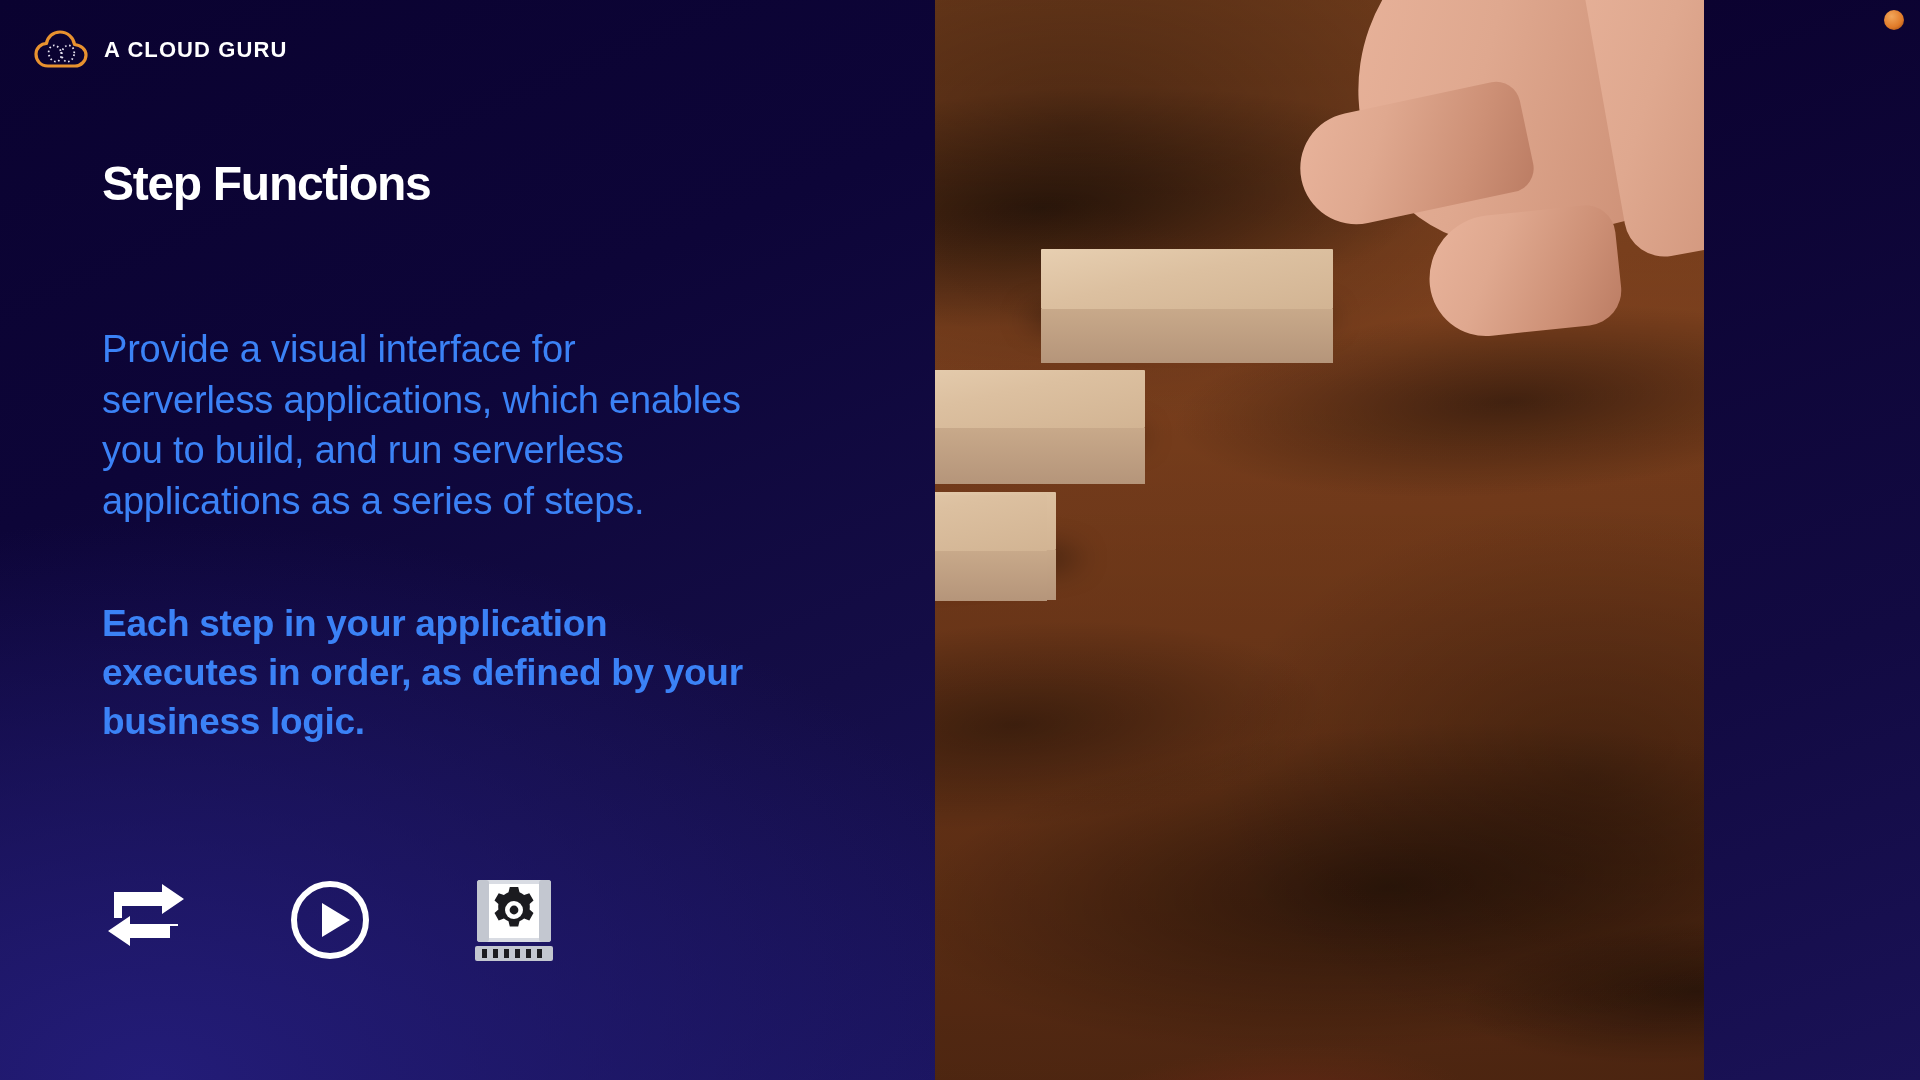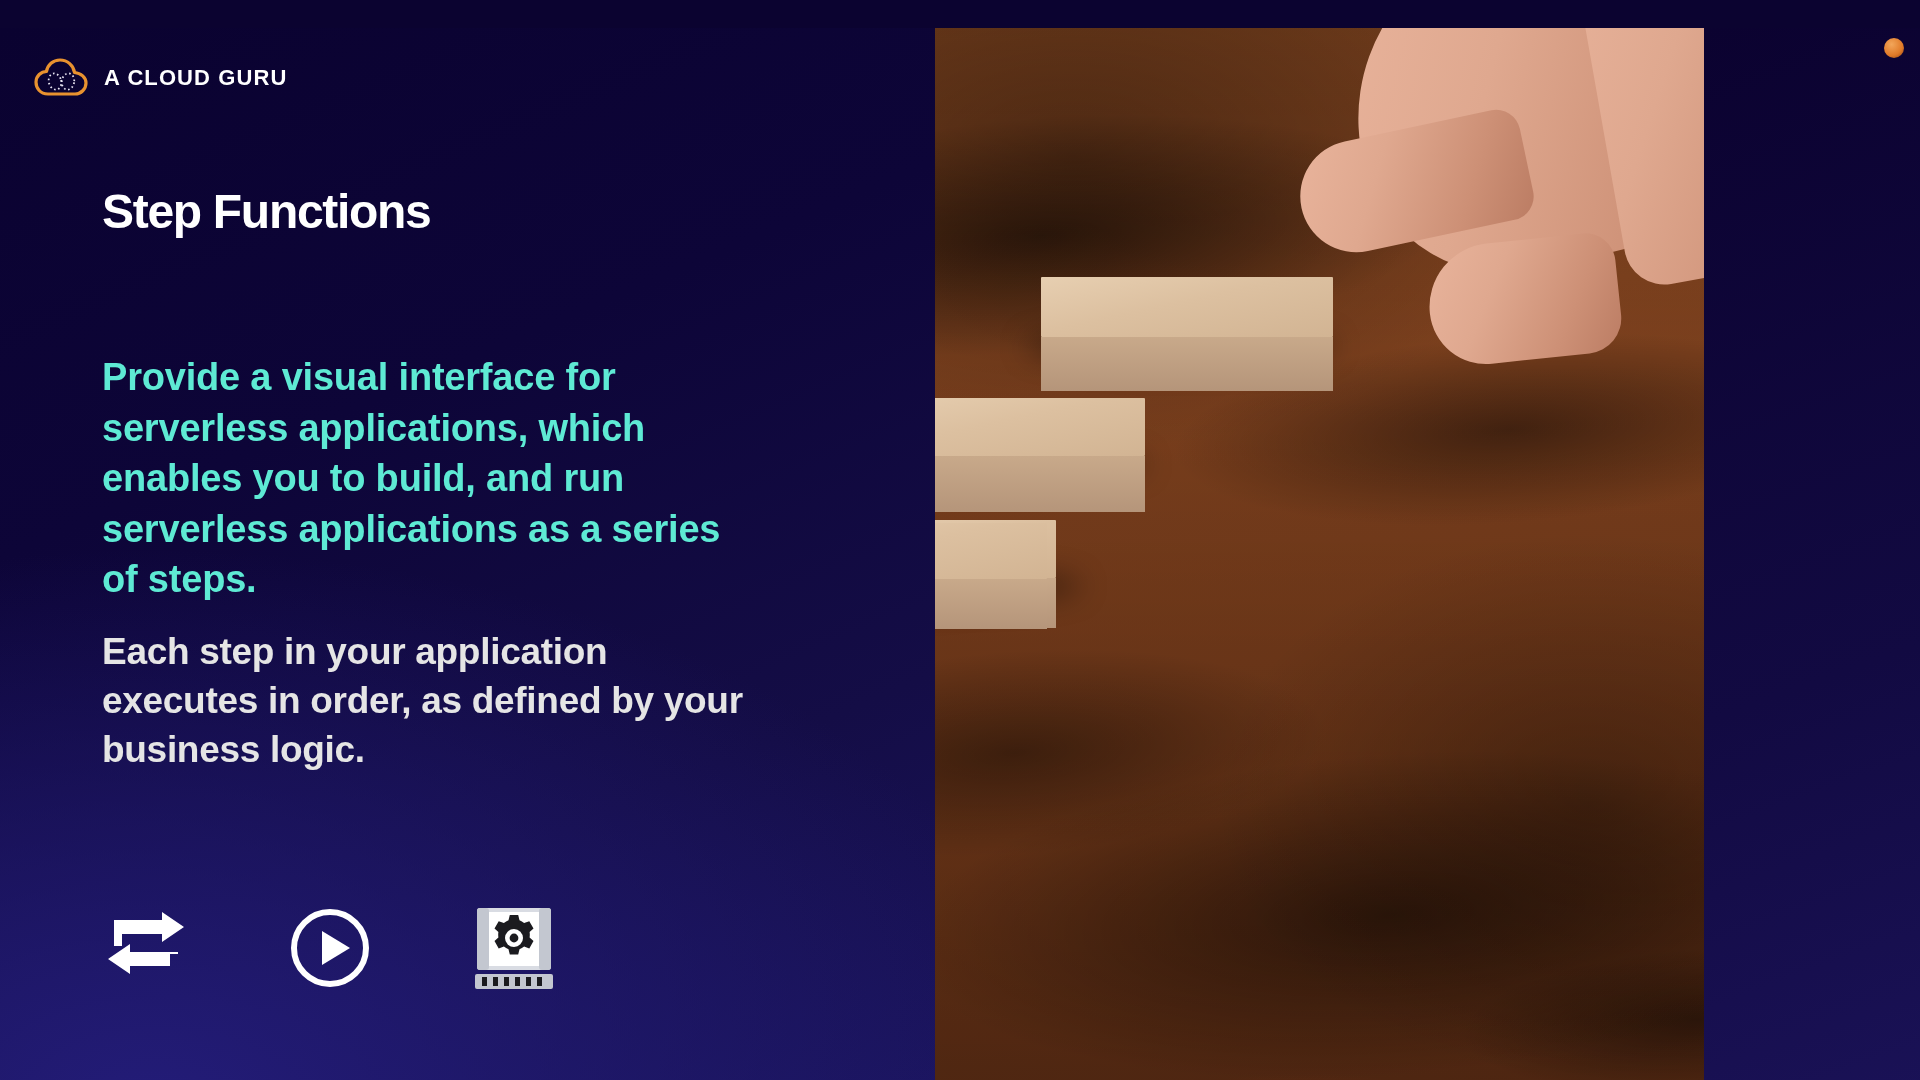--- a/index.html
+++ b/index.html
@@ -4,21 +4,21 @@
 <style>
   * { margin:0; padding:0; box-sizing:border-box; }
   html,body { width:1920px; height:1080px; overflow:hidden; }
   body {
     font-family:"Liberation Sans", sans-serif;
     background:#0b0330;
     position:relative;
   }
 
   
-  .slide { position:absolute; inset:0;margin-top:28px; }
+  .slide { position:absolute; inset:0; }
   .bg-left {
     position:absolute; left:0; top:0; width:1920px; height:1080px;
     background:
       radial-gradient(ellipse 1500px 900px at 8% 100%, #231c78 0%, rgba(35,28,120,0) 62%),
       linear-gradient(157deg, #0a0230 0%, #0d0538 28%, #140d46 55%, #1b1560 80%, #201a6b 100%);
   }
 
   
   .photo {
     position:absolute; left:935px; top:0; width:769px; height:1080px;
@@ -102,26 +102,26 @@
 
   
   .content { position:absolute; left:102px; top:0; width:760px; }
   .title {
     position:absolute; top:160px; left:0;
     color:#ffffff; font-size:48px; font-weight:bold;
     letter-spacing:-1.3px; line-height:1.0;
   }
   .lead {
     position:absolute; top:324px; left:0; width:640px;
-    color:#5eead4; font-size:38px; font-weight:bold;
+    color:#3b82f6; font-size:38px; font-weight:normal;
     line-height:1.33; letter-spacing:-0.2px;
   }
   .callout {
     position:absolute; top:600px; left:0; width:660px;
-    color:#e5e5e5; font-size:37px; font-weight:bold;
+    color:#3b82f6; font-size:37px; font-weight:bold;
     line-height:1.32; letter-spacing:-0.3px;
   }
 
   
   .icon-row {
     position:absolute; top:872px; left:0;
     display:flex; align-items:center; gap:96px;
   }
   .icon-slot { width:88px; height:96px; display:flex; align-items:center; justify-content:center; }
   .icon-slot svg { display:block; }

